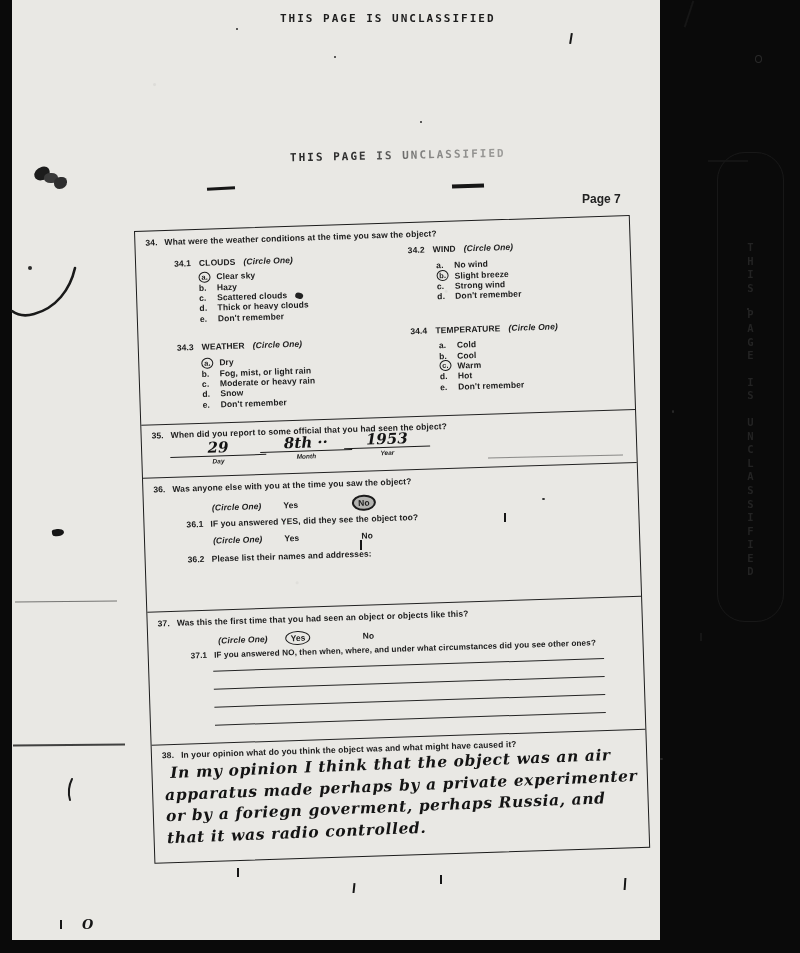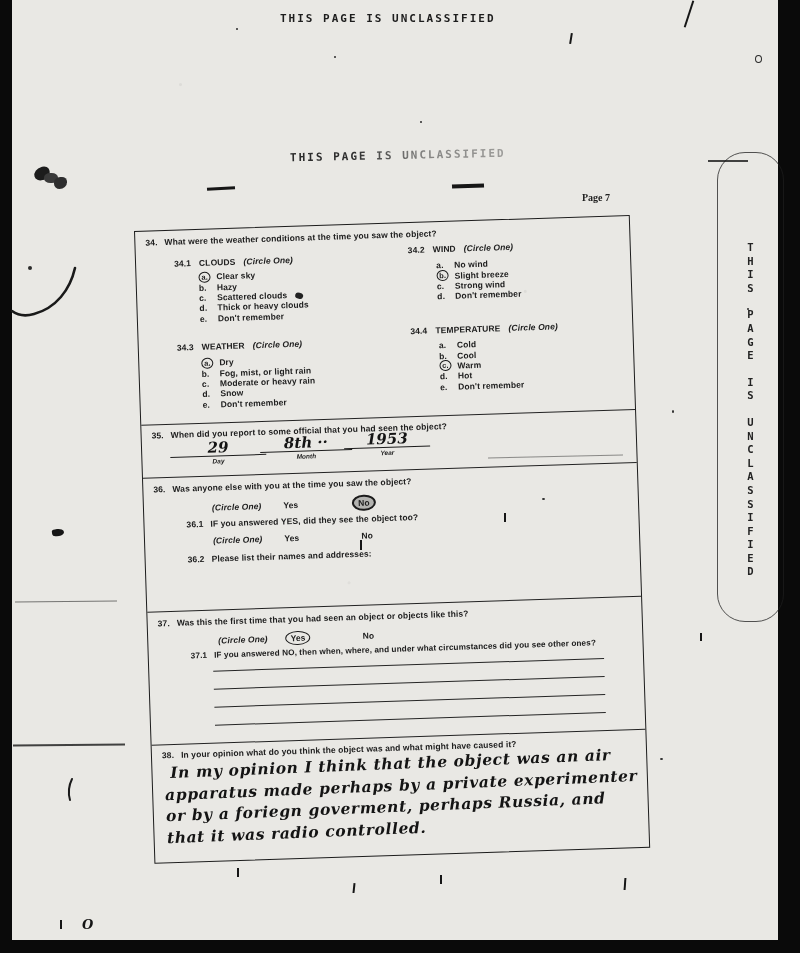--- a/index.html
+++ b/index.html
@@ -1,39 +1,39 @@
 <!DOCTYPE html>
 <html><head>
 <meta charset="utf-8">
 <style>
   * { margin:0; padding:0; box-sizing:border-box; }
   html,body { width:800px; height:953px; }
   body { position:relative; background:#0a0a0a; overflow:hidden;
          font-family:"Liberation Sans",sans-serif; }
 
   
-  .paper { position:absolute; left:12px; top:0; width:766px; height:940px;
+  .paper { position:absolute; left:12px; top:0; width:648px; height:940px;
            background:#e9e8e4;
            background-image:
              radial-gradient(circle at 22% 9%, rgba(0,0,0,.05) 0 1px, transparent 2px),
              radial-gradient(circle at 67% 31%, rgba(0,0,0,.05) 0 1px, transparent 2px),
              radial-gradient(circle at 44% 62%, rgba(0,0,0,.04) 0 1px, transparent 2px),
              radial-gradient(circle at 81% 83%, rgba(0,0,0,.05) 0 1px, transparent 2px);
   }
 
   
   .tw { font-family:"DejaVu Sans Mono","Liberation Mono",monospace; font-weight:bold;
         color:#1d1d1d; letter-spacing:2px; }
   .hdr1 { position:absolute; left:268px; top:12px; font-size:11px; }
   .hdr2 { position:absolute; left:278px; top:149px; font-size:11px; height:12px; overflow:hidden;
           transform:rotate(-1.2deg); color:#2c2c2c;
           -webkit-mask-image:linear-gradient(to right,#000 28%,rgba(0,0,0,.55) 60%,rgba(0,0,0,.4));
           mask-image:linear-gradient(to right,#000 28%,rgba(0,0,0,.55) 60%,rgba(0,0,0,.4)); }
-  .pageno { position:absolute; left:570px; top:192px; font-size:10px; font-weight:bold; color:#222;
-            font-family:Liberation Serif, serif; }
+  .pageno { position:absolute; left:570px; top:192px; font-size:12px; font-weight:bold; color:#222;
+            font-family:Liberation Sans, sans-serif; }
 
   
   .capsule { position:absolute; left:705px; top:152px; width:67px; height:470px;
              border:1.5px solid rgba(30,30,30,.75); border-radius:28px; }
   .vstack { position:absolute; left:0; right:0; top:88px; display:flex; flex-direction:column;
             align-items:center; }
   .vstack .vch { font-family:"DejaVu Sans Mono","Liberation Mono",monospace; font-weight:bold;
                  font-size:10.5px; line-height:13.6px; color:#232323; }
   .vstack .vgap { height:13px; }
 

